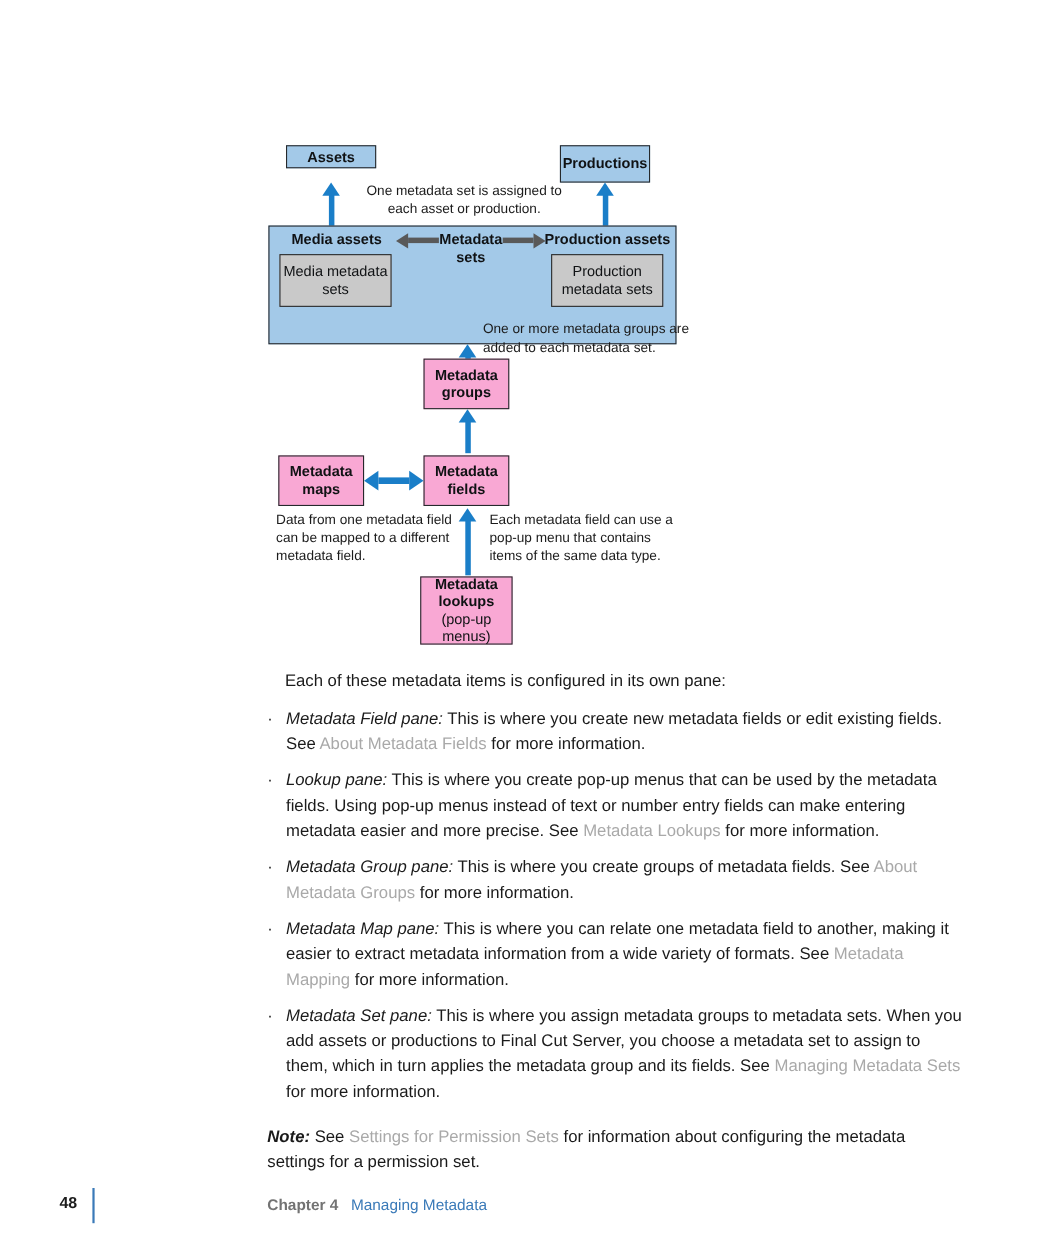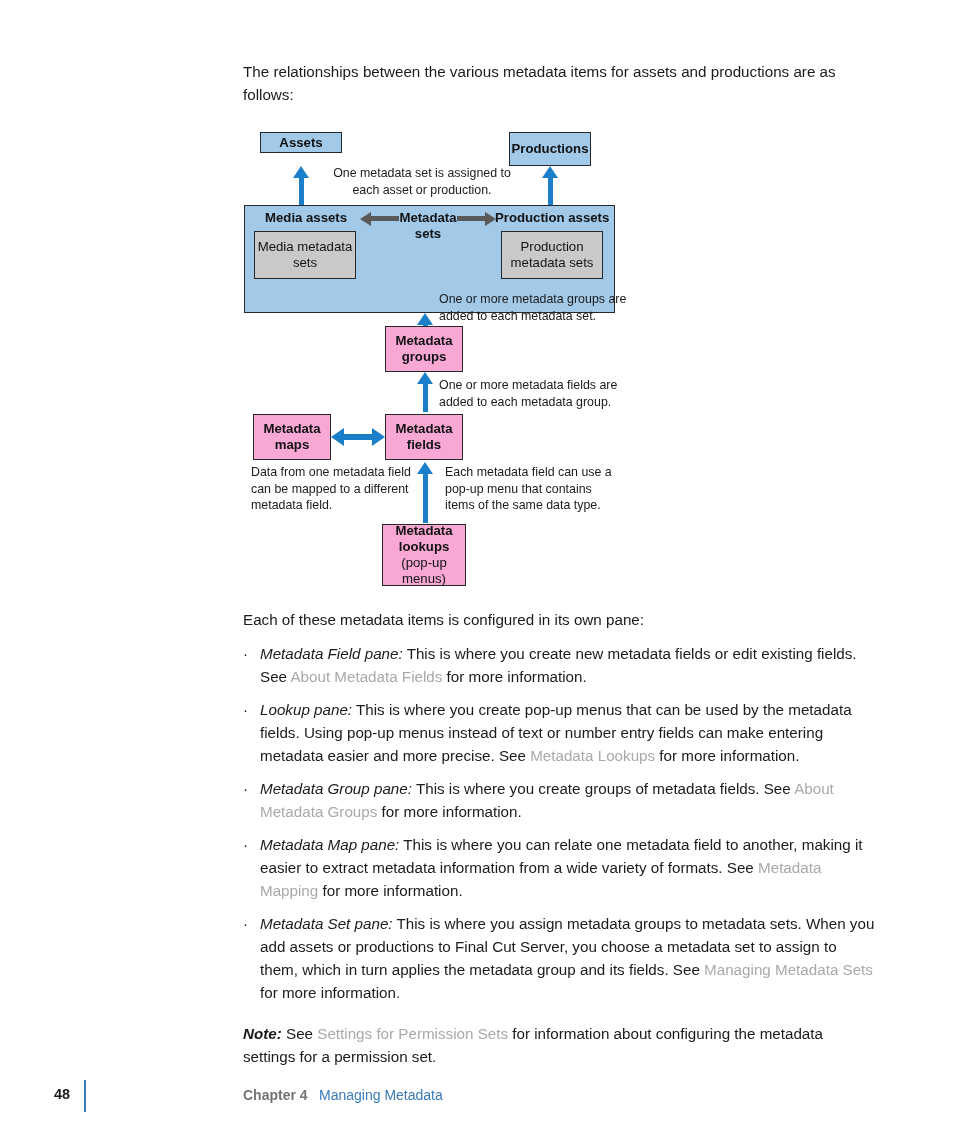--- a/index.html
+++ b/index.html
@@ -147,21 +147,21 @@
   
   .lower {
     position: absolute;
     left: 243px;
     top: 608px;
     width: 633px;
   }
   .lead {
     font-size: 15.2px;
     line-height: 23px;
-    margin: 0 0 11px 0;
+    margin: 0 0 11px 16px;
   }
   .bullet-row {
     display: flex;
     margin-bottom: 10px;
   }
   .bullet-dot {
     width: 17px;
     flex: 0 0 17px;
     font-size: 15px;
     line-height: 23px;
@@ -218,23 +218,20 @@
     top: 1087px;
     font-size: 14px;
     color: #3a7ab8;
   }
 </style>
 </head>
 <body>
 
 <div class="page">
 
-  <div class="content">
-    <p class="para intro-para">The relationships between the various metadata items for assets and productions are as follows:</p>
-  </div>
 
   <div class="diagram">
 
     <div class="box box-blue" style="left:17px; top:4px; width:82px; height:21px;">
       <span>Assets</span>
     </div>
 
     <div class="box box-blue" style="left:266px; top:4px; width:82px; height:34px;">
       <span>Productions</span>
     </div>
@@ -285,21 +282,20 @@
 
     <div class="box box-gray" style="left:142px; top:198px; width:78px; height:46px; flex-direction:column;">
       <span>Metadata groups</span>
     </div>
 
     <div>
       <div class="arrow-shaft-v" style="left:179.5px; top:255px; height:29px;"></div>
       <div class="arrow-head-up" style="left:174px; top:244px;"></div>
     </div>
 
-    <div class="caption" style="left:196px; top:249px; width:200px;">One or more metadata fields are added to each metadata group.</div>
 
     <div class="box box-gray" style="left:10px; top:286px; width:78px; height:46px; flex-direction:column;">
       <span>Metadata maps</span>
     </div>
 
     <div class="box box-gray" style="left:142px; top:286px; width:78px; height:46px; flex-direction:column;">
       <span>Metadata fields</span>
     </div>
 
     <div>

